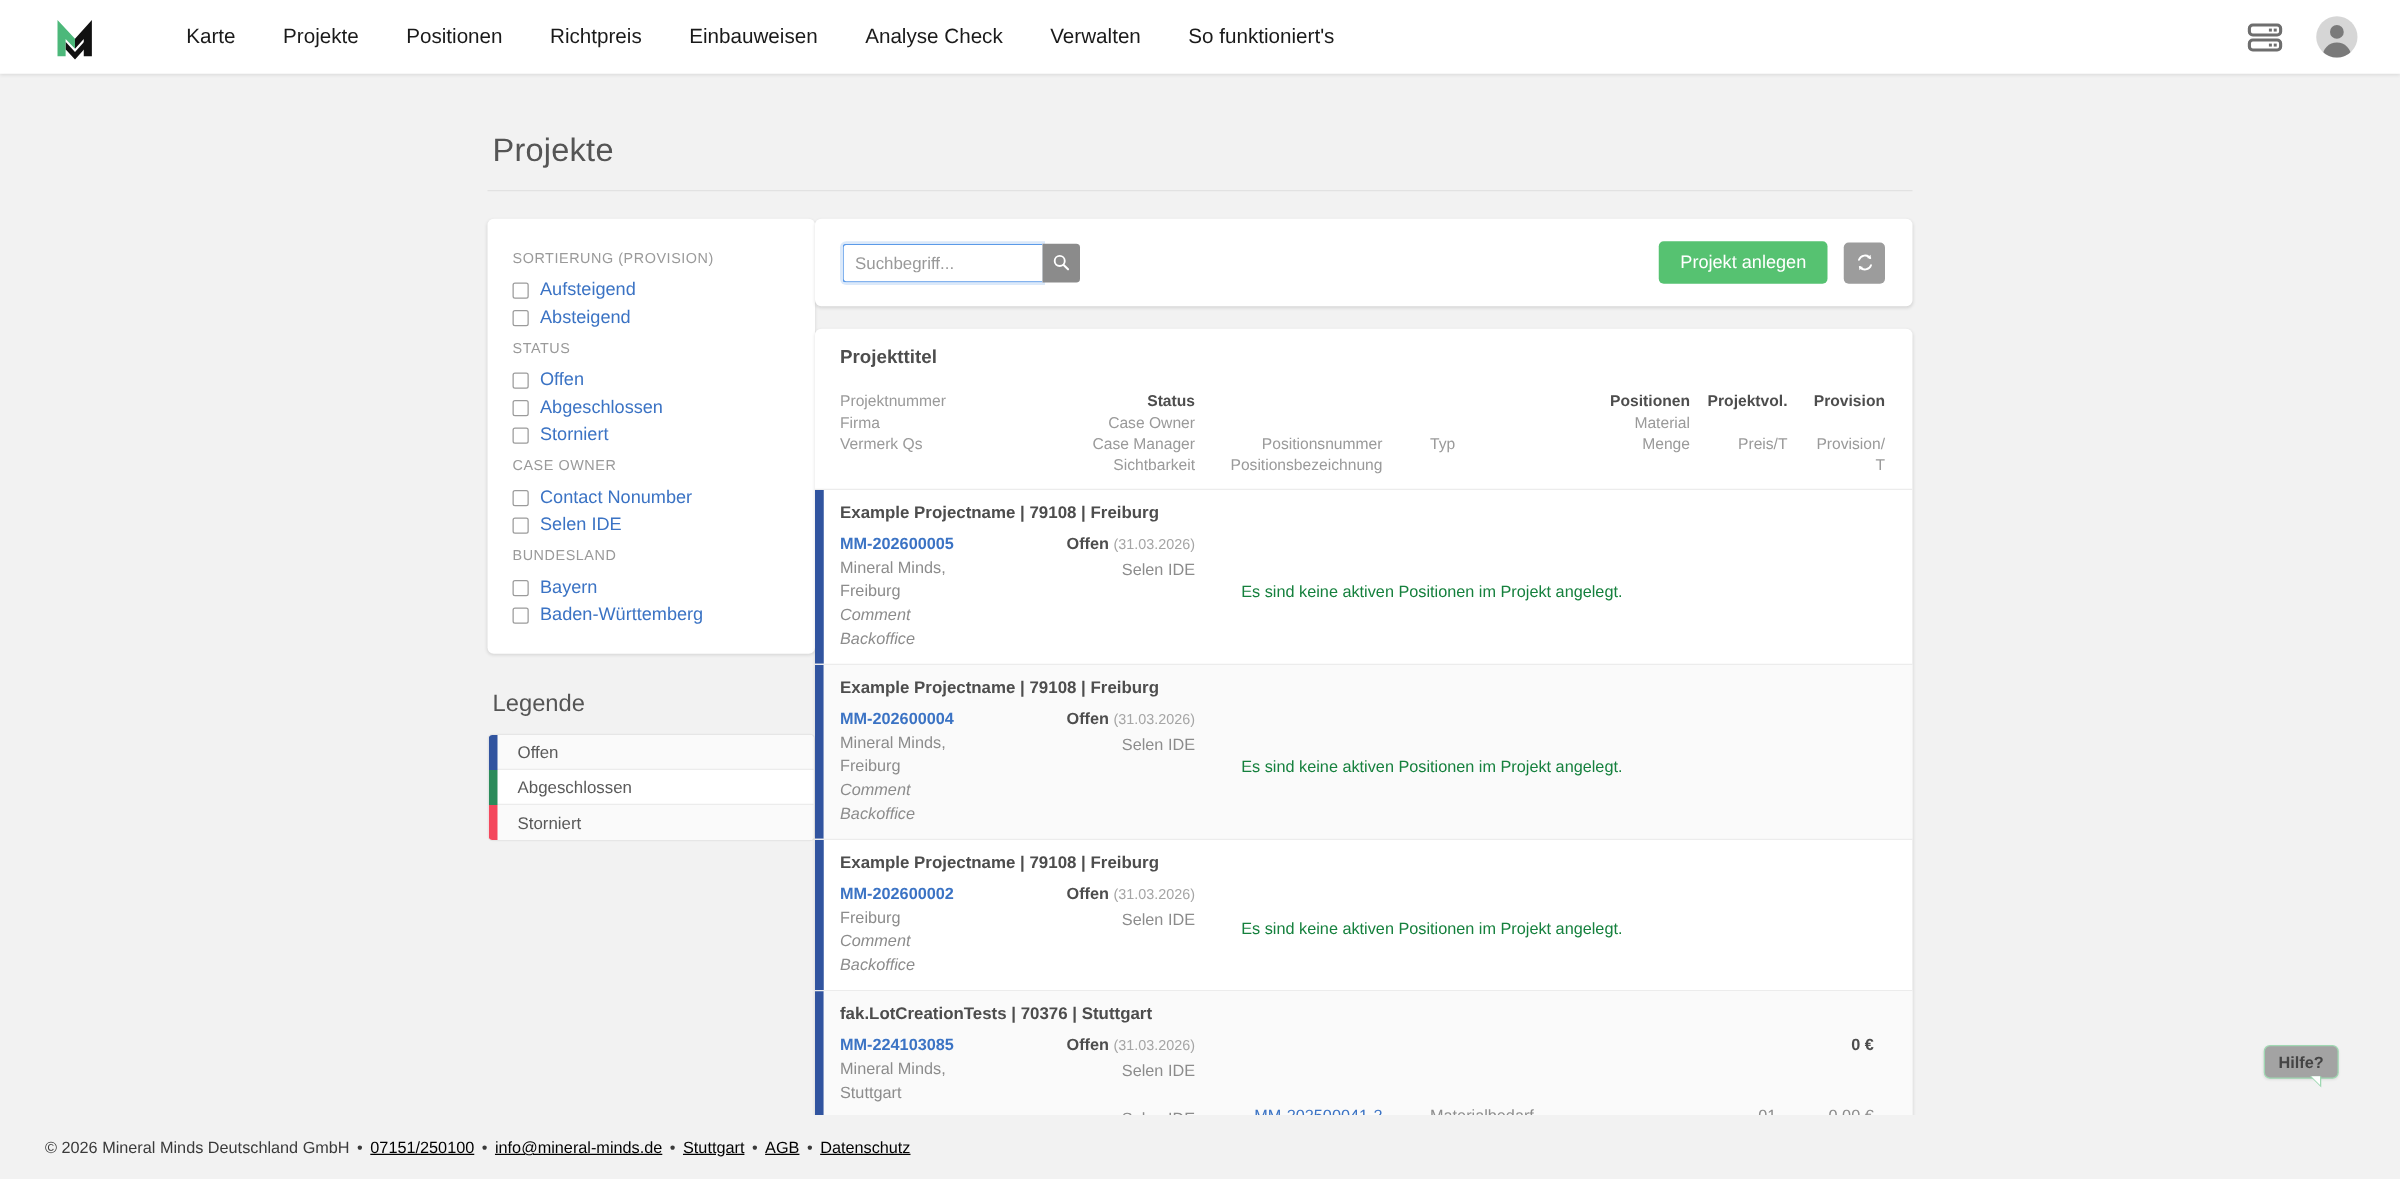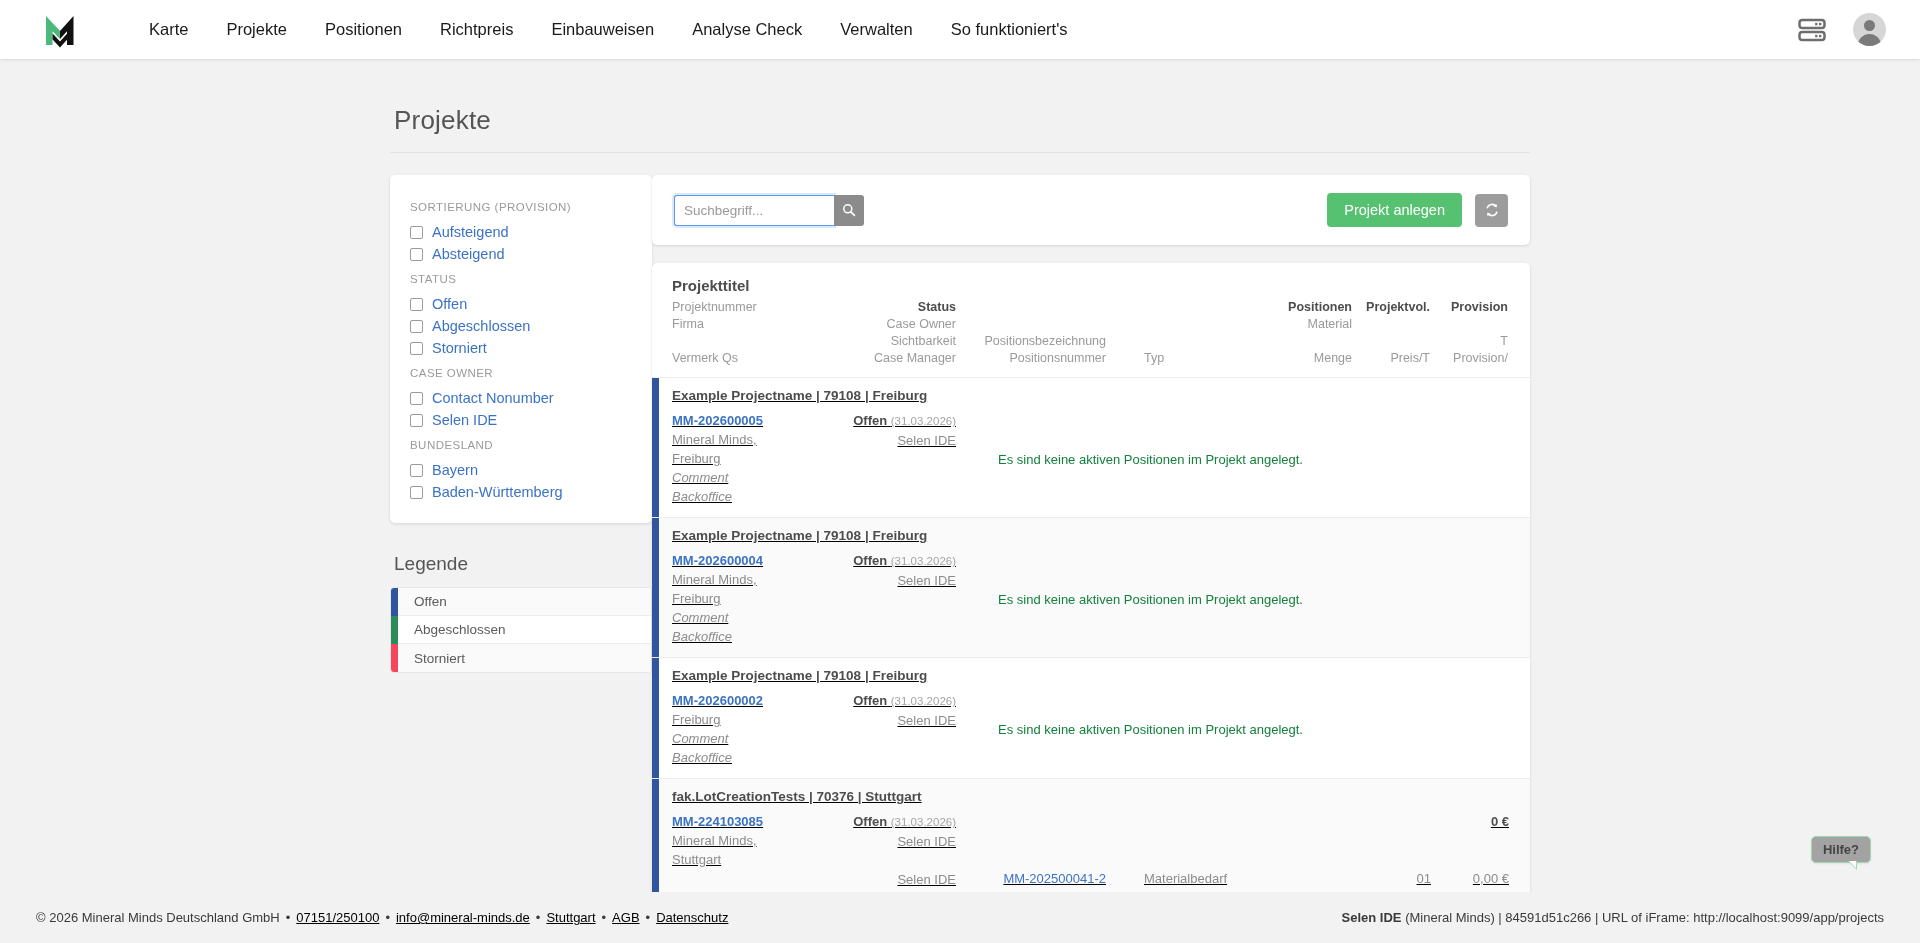--- a/index.html
+++ b/index.html
@@ -173,38 +173,38 @@
   }
 
   
   .table-card {
     background: #fff;
     border-radius: 5px;
     box-shadow: 0 1px 3px rgba(0,0,0,0.13);
     overflow: hidden;
   }
   .thead { padding: 14px 22px 10px 20px; }
-  .th-title { font-size: 15px; font-weight: bold; color: #4d4d4d; margin-bottom: 5px; }
+  .th-title { font-size: 15px; font-weight: bold; color: #4d4d4d; margin-bottom: 19px; }
   .th-row { display: flex; font-size: 12.5px; color: #9a9a9a; line-height: 17px; }
   .c-proj   { width: 152px; flex: 0 0 152px; }
   .c-status { width: 132px; flex: 0 0 132px; text-align: right; }
   .c-posnr  { width: 150px; flex: 0 0 150px; text-align: right; }
   .c-typ    { width: 146px; flex: 0 0 146px; padding-left: 38px; }
   .c-menge  { flex: 1 1 auto; text-align: right; }
   .c-preis  { width: 78px; flex: 0 0 78px; text-align: right; }
   .c-prov   { width: 78px; flex: 0 0 78px; text-align: right; }
   .th-strong { font-weight: bold; color: #4d4d4d; }
 
   .prow {
     display: flex;
     border-top: 1px solid #ececec;
     position: relative;
   }
   .prow .statusbar { width: 7px; flex: 0 0 7px; background: #31549f; }
-  .prow-body { flex: 1; padding: 10px 21px 11px 13px; min-width: 0; text-decoration: underline; }
+  .prow-body { flex: 1; padding: 10px 31px 11px 13px; min-width: 0; }
   .prow.alt .prow-body { background: #fafafa; }
   .prow-title { font-size: 13.5px; font-weight: bold; color: #4d4d4d; margin-bottom: 8px; }
   .prow-grid { display: flex; font-size: 13px; color: #8c8c8c; line-height: 19px; position: relative; }
   .link { color: #3b73c4; cursor: pointer; text-decoration: none; }
   .strong-dark { color: #4d4d4d; font-weight: bold; }
   .italic { font-style: italic; }
   .dt { font-size: 11.5px; color: #a5a5a5; }
   .empty-msg {
     position: absolute;
     left: 0; right: 0;
@@ -429,36 +429,36 @@
             <div class="th-row">
               <div class="c-proj">Firma</div>
               <div class="c-status">Case Owner</div>
               <div class="c-posnr"></div>
               <div class="c-typ"></div>
               <div class="c-menge">Material</div>
               <div class="c-preis"></div>
               <div class="c-prov"></div>
             </div>
             <div class="th-row">
+              <div class="c-proj">Vermerk Qs</div>
+              <div class="c-status">Case Manager</div>
+              <div class="c-posnr">Positionsnummer</div>
+              <div class="c-typ">Typ</div>
+              <div class="c-menge">Menge</div>
+              <div class="c-preis">Preis/T</div>
+              <div class="c-prov">Provision/</div>
+            </div>
+            <div class="th-row">
               <div class="c-proj"></div>
               <div class="c-status">Sichtbarkeit</div>
               <div class="c-posnr">Positionsbezeichnung</div>
               <div class="c-typ"></div>
               <div class="c-menge"></div>
               <div class="c-preis"></div>
               <div class="c-prov">T</div>
-            </div>
-            <div class="th-row">
-              <div class="c-proj">Vermerk Qs</div>
-              <div class="c-status">Case Manager</div>
-              <div class="c-posnr">Positionsnummer</div>
-              <div class="c-typ">Typ</div>
-              <div class="c-menge">Menge</div>
-              <div class="c-preis">Preis/T</div>
-              <div class="c-prov">Provision/</div>
             </div>
           </div>
 
           <div class="prow">
             <div class="statusbar" style="background:#31549f"></div>
             <div class="prow-body">
               <div class="prow-title">Example Projectname | 79108 | Freiburg</div>
               <div class="prow-grid">
                 <div class="c-proj">
                   <div class="link" style="font-weight:bold">MM-202600005</div>
@@ -592,17 +592,14 @@
     <span style="margin:0 6px">•</span>
     <a>07151/250100</a>
     <span style="margin:0 6px">•</span>
     <a>info@mineral-minds.de</a>
     <span style="margin:0 6px">•</span>
     <a>Stuttgart</a>
     <span style="margin:0 6px">•</span>
     <a>AGB</a>
     <span style="margin:0 6px">•</span>
     <a>Datenschutz</a>
-    <span class="footer-right">
-      <b>Selen IDE</b><span> (Mineral Minds) | 84591d51c266 | URL of iFrame: http://localhost:9099/app/projects</span>
-    </span>
   </div>
 </div>
 
 </body></html>

